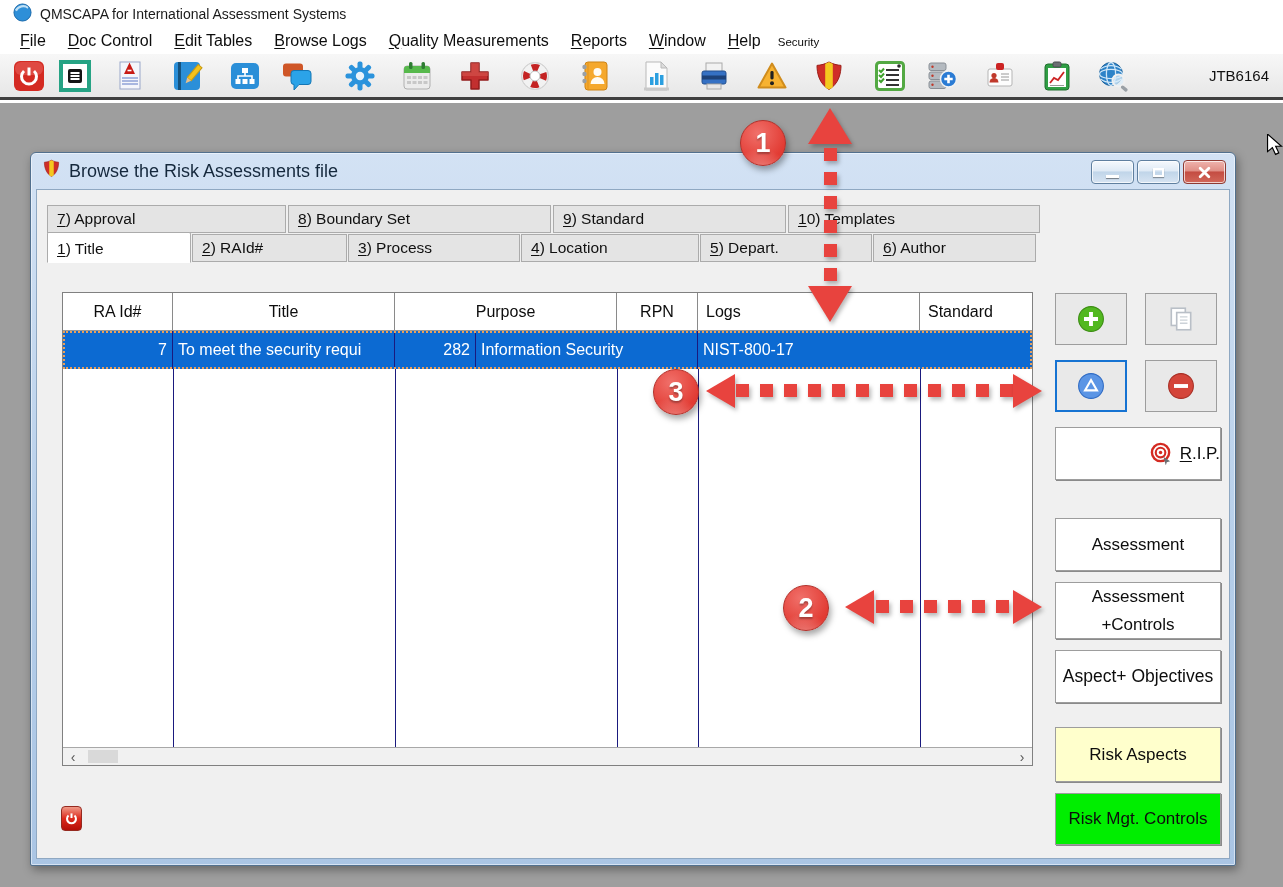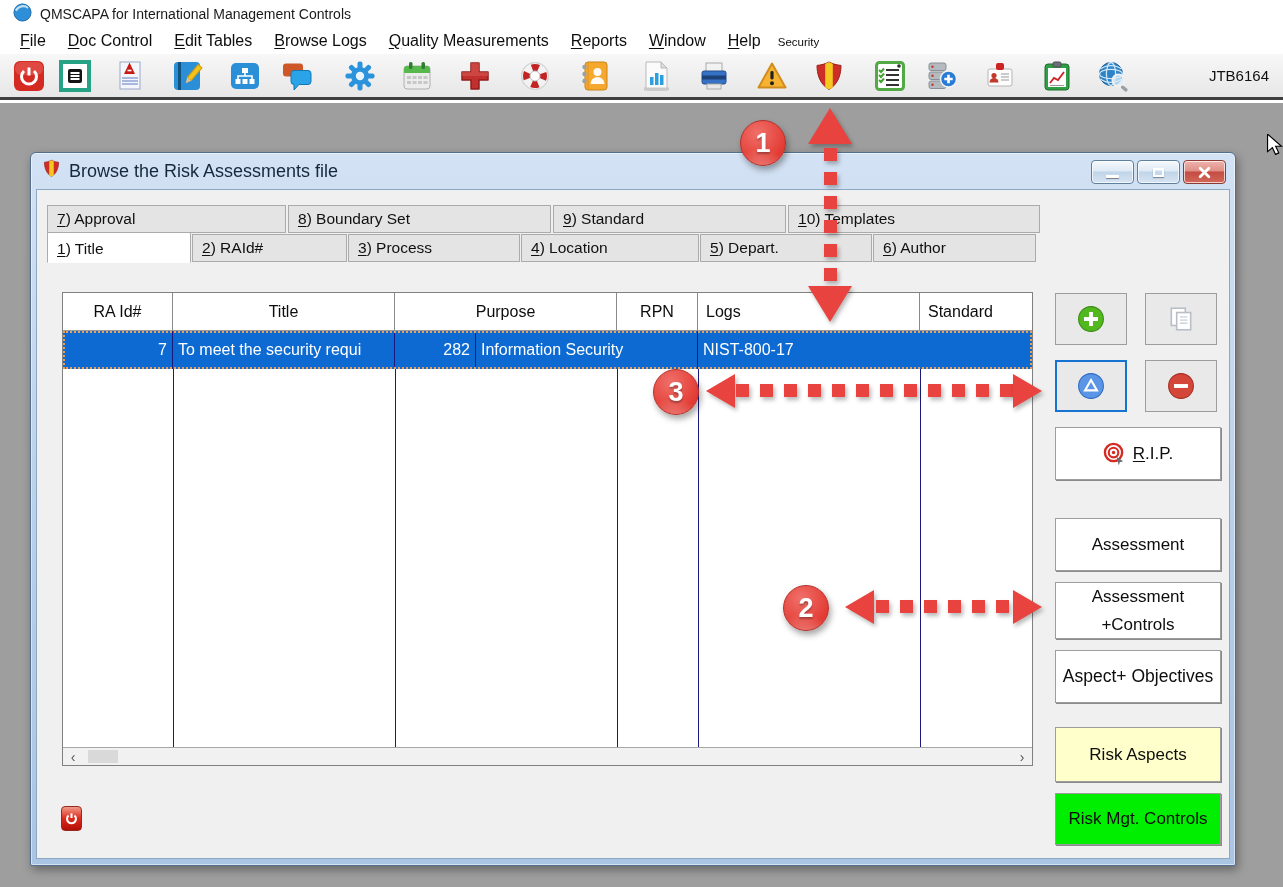--- a/index.html
+++ b/index.html
@@ -98,21 +98,21 @@
 </style>
 </head>
 <body>
 
 <div class="app-titlebar">
   <span><svg width="19" height="19" viewBox="0 0 20 20">
         <circle cx="10" cy="10" r="9" fill="#2e8fd8"></circle>
         <path d="M3 8 a9 9 0 0 1 13 -3" stroke="#bfe0f5" stroke-width="2.4" fill="none"></path>
         <circle cx="10" cy="10" r="9" fill="none" stroke="#1565a8"></circle>
       </svg></span>
-  <span class="app-title">QMSCAPA for International Management Controls</span>
+  <span class="app-title">QMSCAPA for International Assessment Systems</span>
 </div>
 
 <div class="menubar">
   <div class="menu-item"><span class="mnemonic">F</span><span>ile</span></div>
   <div class="menu-item"><span class="mnemonic">D</span><span>oc Control</span></div>
   <div class="menu-item"><span class="mnemonic">E</span><span>dit Tables</span></div>
   <div class="menu-item"><span class="mnemonic">B</span><span>rowse Logs</span></div>
   <div class="menu-item"><span class="mnemonic">Q</span><span>uality Measurements</span></div>
   <div class="menu-item"><span class="mnemonic">R</span><span>eports</span></div>
   <div class="menu-item"><span class="mnemonic">W</span><span>indow</span></div>
@@ -451,21 +451,21 @@
           <path d="M13 7.5 L18.5 17 H7.5 Z" fill="none" stroke="#fff" stroke-width="2"></path>
         </svg>
     </div>
     <div class="btn-sm" style="left:1108px; top:170px;">
       <svg viewBox="0 0 26 26">
           <circle cx="13" cy="13" r="11.5" fill="#d4453a" stroke="#a82e24"></circle>
           <path d="M6.5 13 h13" stroke="#fff" stroke-width="3.6"></path>
         </svg>
     </div>
 
-    <div class="btn-wide" style="top:237px; height:53px;">
+    <div class="btn-wide" style="top:237px; height:53px;justify-content:flex-end;">
       <svg width="23" height="23" viewBox="0 0 24 24">
           <circle cx="11" cy="11" r="9" fill="none" stroke="#d42a22" stroke-width="2.5"></circle>
           <circle cx="11" cy="11" r="5" fill="none" stroke="#d42a22" stroke-width="2.2"></circle>
           <circle cx="11" cy="11" r="1.8" fill="#d42a22"></circle>
           <path d="M14 15.5 l7 4.5 l-3.5 1 l-1 3.5 z" fill="#6b6f73"></path>
         </svg>
       <span><span class="mnemonic">R</span><span>.I.P.</span></span>
     </div>
     <div class="btn-wide" style="top:328px; height:53px;">Assessment</div>
     <div class="btn-wide two-line" style="top:392px; height:57px;">

